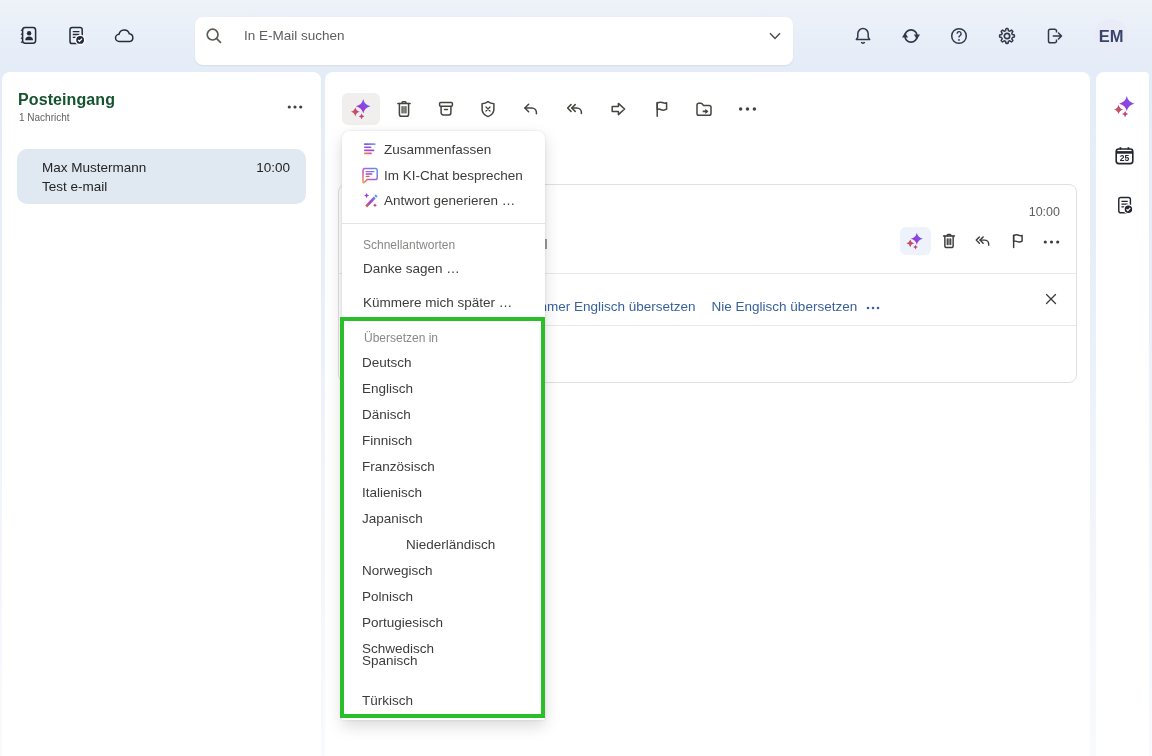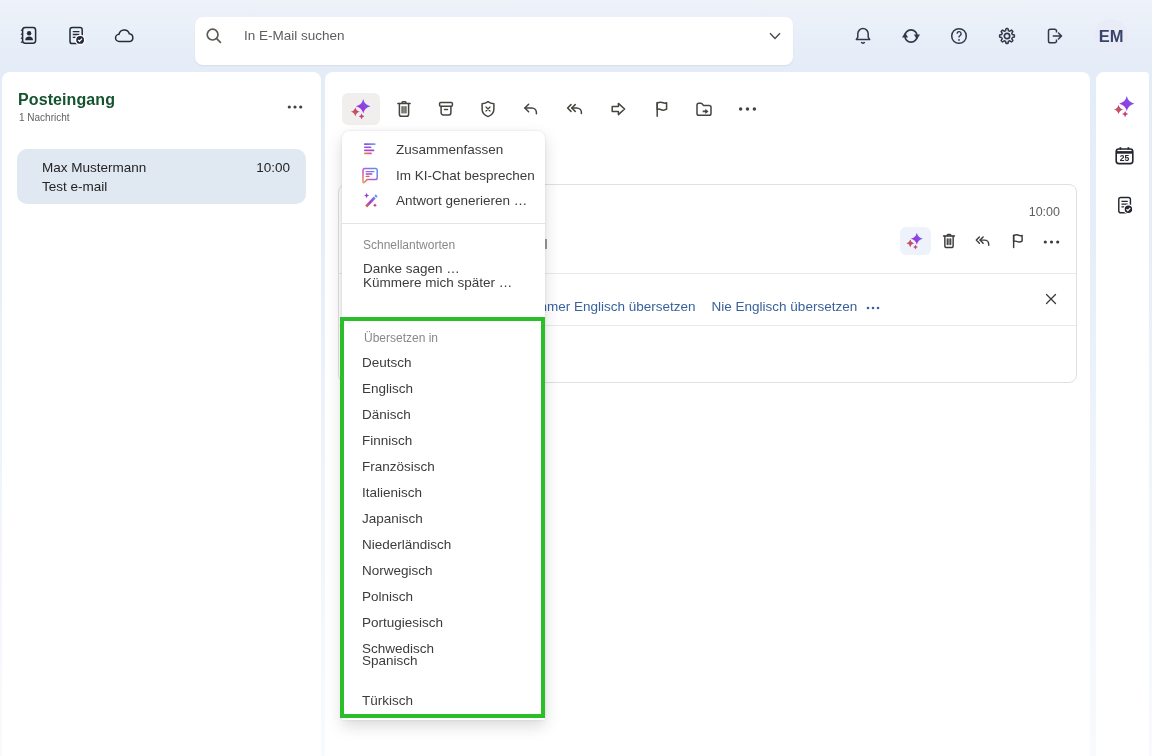--- a/index.html
+++ b/index.html
@@ -45,21 +45,21 @@
   #card .links { position:absolute; left:193px; top:114px; font-size:13.5px; color:#38629c; white-space:nowrap; }
   #card .links span.lk { margin-right:16px; }
   .cardicon { position:absolute; top:47px; }
   
   #menu {
     position:absolute; left:342px; top:131px; width:203px; height:589px;
     background:#fff; border-radius:8px 8px 0 0;
     box-shadow:0 6px 16px rgba(0,0,0,.15), 0 0 3px rgba(0,0,0,.09);
     font-size:13.5px; color:#3d3c3a;
   }
-  .mi { position:absolute; left:54px; white-space:nowrap; }
+  .mi { position:absolute; left:42px; white-space:nowrap; }
   .mic { position:absolute; }
   .lbl { position:absolute; left:21px; font-size:12px; color:#8a8886; white-space:nowrap; }
   .lang { position:absolute; left:21px; font-size:13.5px; color:#3d3c3a; white-space:nowrap; }
   #menudiv { position:absolute; left:0; top:92px; width:203px; height:1px; background:#e6e4e2; }
   #greenbox { position:absolute; left:-2px; top:186px; width:205px; height:401px; border:4px solid #2abf2a; background:#fff; }
   #greenbox .lang { left:18px; }
   #greenbox .lbl { left:20px; }
 </style>
 </head>
 <body>
@@ -292,31 +292,31 @@
     </defs>
     <path d="M3.2,14.6 l8.6,-9 1.9,1.8 -8.6,9 Z" fill="url(#wg1)" transform="translate(0,-1)"></path>
     <path d="M12.4,4.9 l1.3,-1.35 1.9,1.8 -1.3,1.35 Z" fill="#5a8df0" transform="translate(0,-1)"></path>
     <path d="M4.6,1.0 Q5.0,3.2 7.2,3.6 Q5.0,4.0 4.6,6.2 Q4.2,4.0 2.0,3.6 Q4.2,3.2 4.6,1.0 Z" fill="#9c3ede"></path>
     <path d="M13.0,11.2 Q13.3,12.85 15.0,13.2 Q13.3,13.55 13.0,15.2 Q12.7,13.55 11.0,13.2 Q12.7,12.85 13.0,11.2 Z" fill="#c2417c"></path>
   </svg>
   <div class="mi" style="top:62px;">Antwort generieren …</div>
   <div id="menudiv"></div>
   <div class="lbl" style="top:107px;">Schnellantworten</div>
   <div class="lang" style="top:130px;">Danke sagen …</div>
-  <div class="lang" style="top:144px;">Kümmere mich später …</div>
+  <div class="lang" style="top:164px;">Kümmere mich später …</div>
   <div id="greenbox">
     <div class="lbl" style="top:10px;">Übersetzen in</div>
     <div class="lang" style="top:34px;">Deutsch</div>
     <div class="lang" style="top:60px;">Englisch</div>
     <div class="lang" style="top:86px;">Dänisch</div>
     <div class="lang" style="top:112px;">Finnisch</div>
     <div class="lang" style="top:138px;">Französisch</div>
     <div class="lang" style="top:164px;">Italienisch</div>
     <div class="lang" style="top:190px;">Japanisch</div>
-    <div class="lang" style="top:216px;">Niederländisch</div>
+    <div class="lang" style="top:216px;margin-left:44px;">Niederländisch</div>
     <div class="lang" style="top:242px;">Norwegisch</div>
     <div class="lang" style="top:268px;">Polnisch</div>
     <div class="lang" style="top:294px;">Portugiesisch</div>
     <div class="lang" style="top:320px;">Schwedisch</div>
     <div class="lang" style="top:332px;">Spanisch</div>
     <div class="lang" style="top:372px;">Türkisch</div>
   </div>
 </div>
 
 </body></html>

